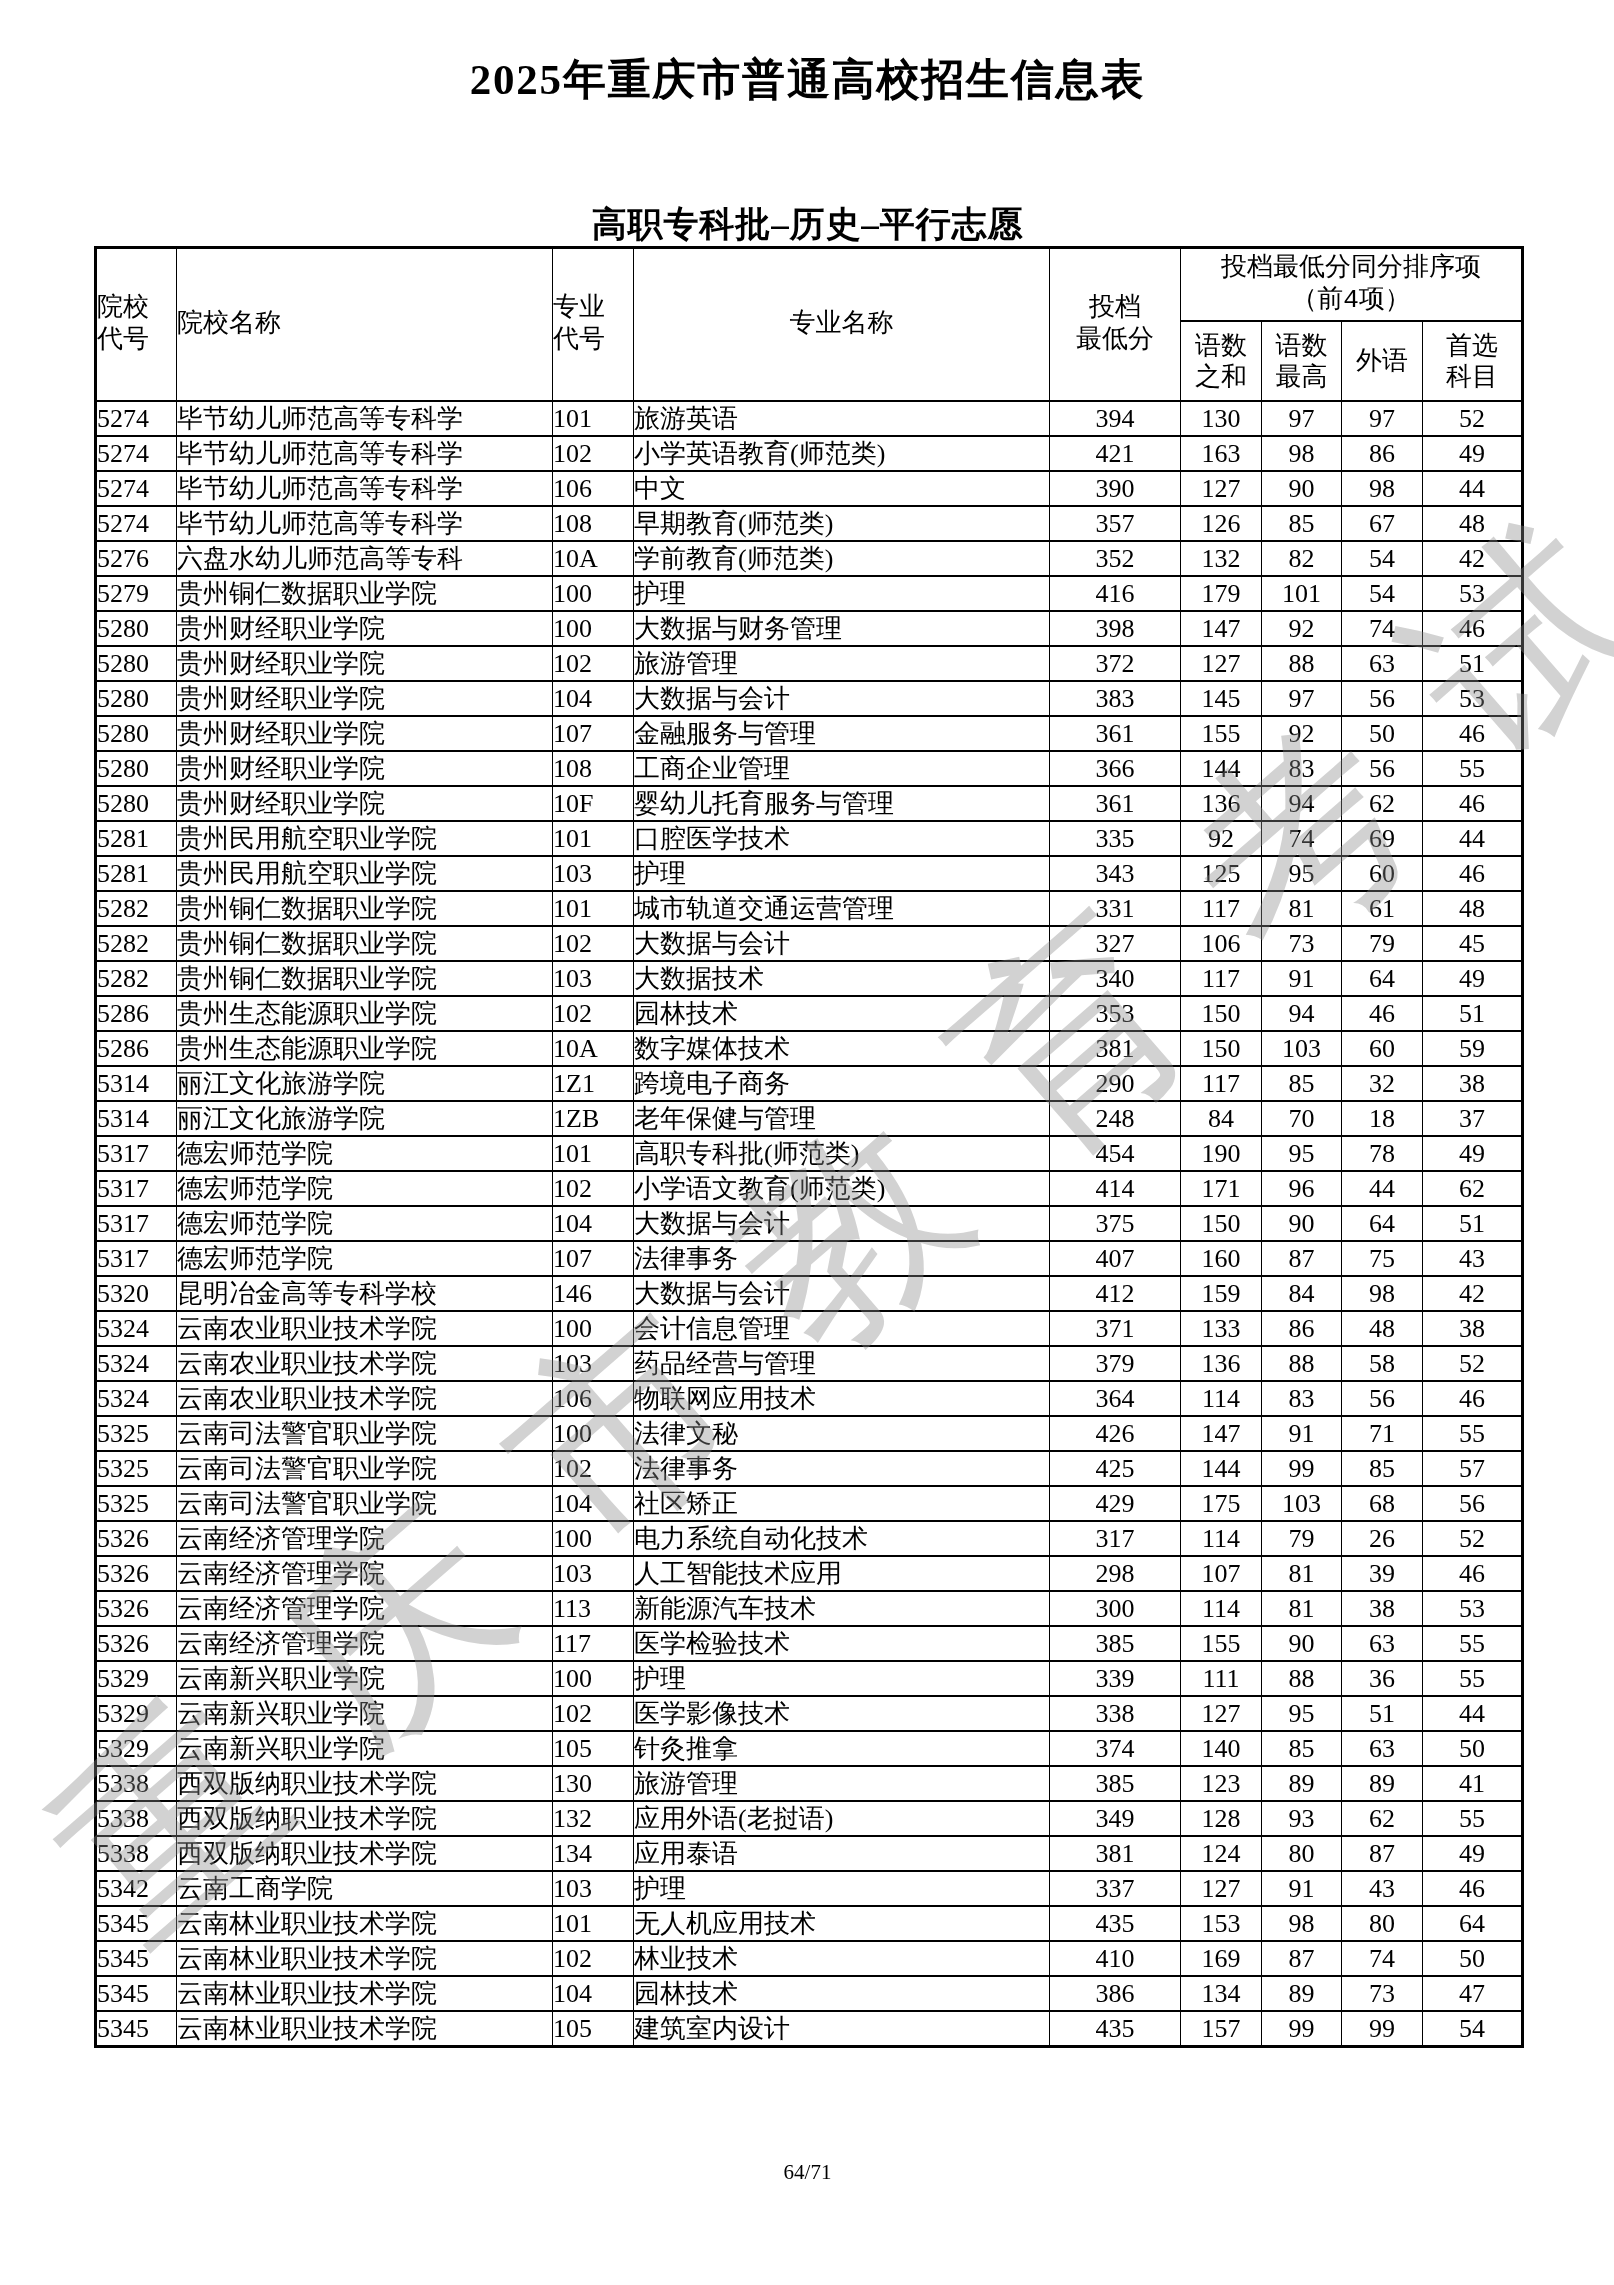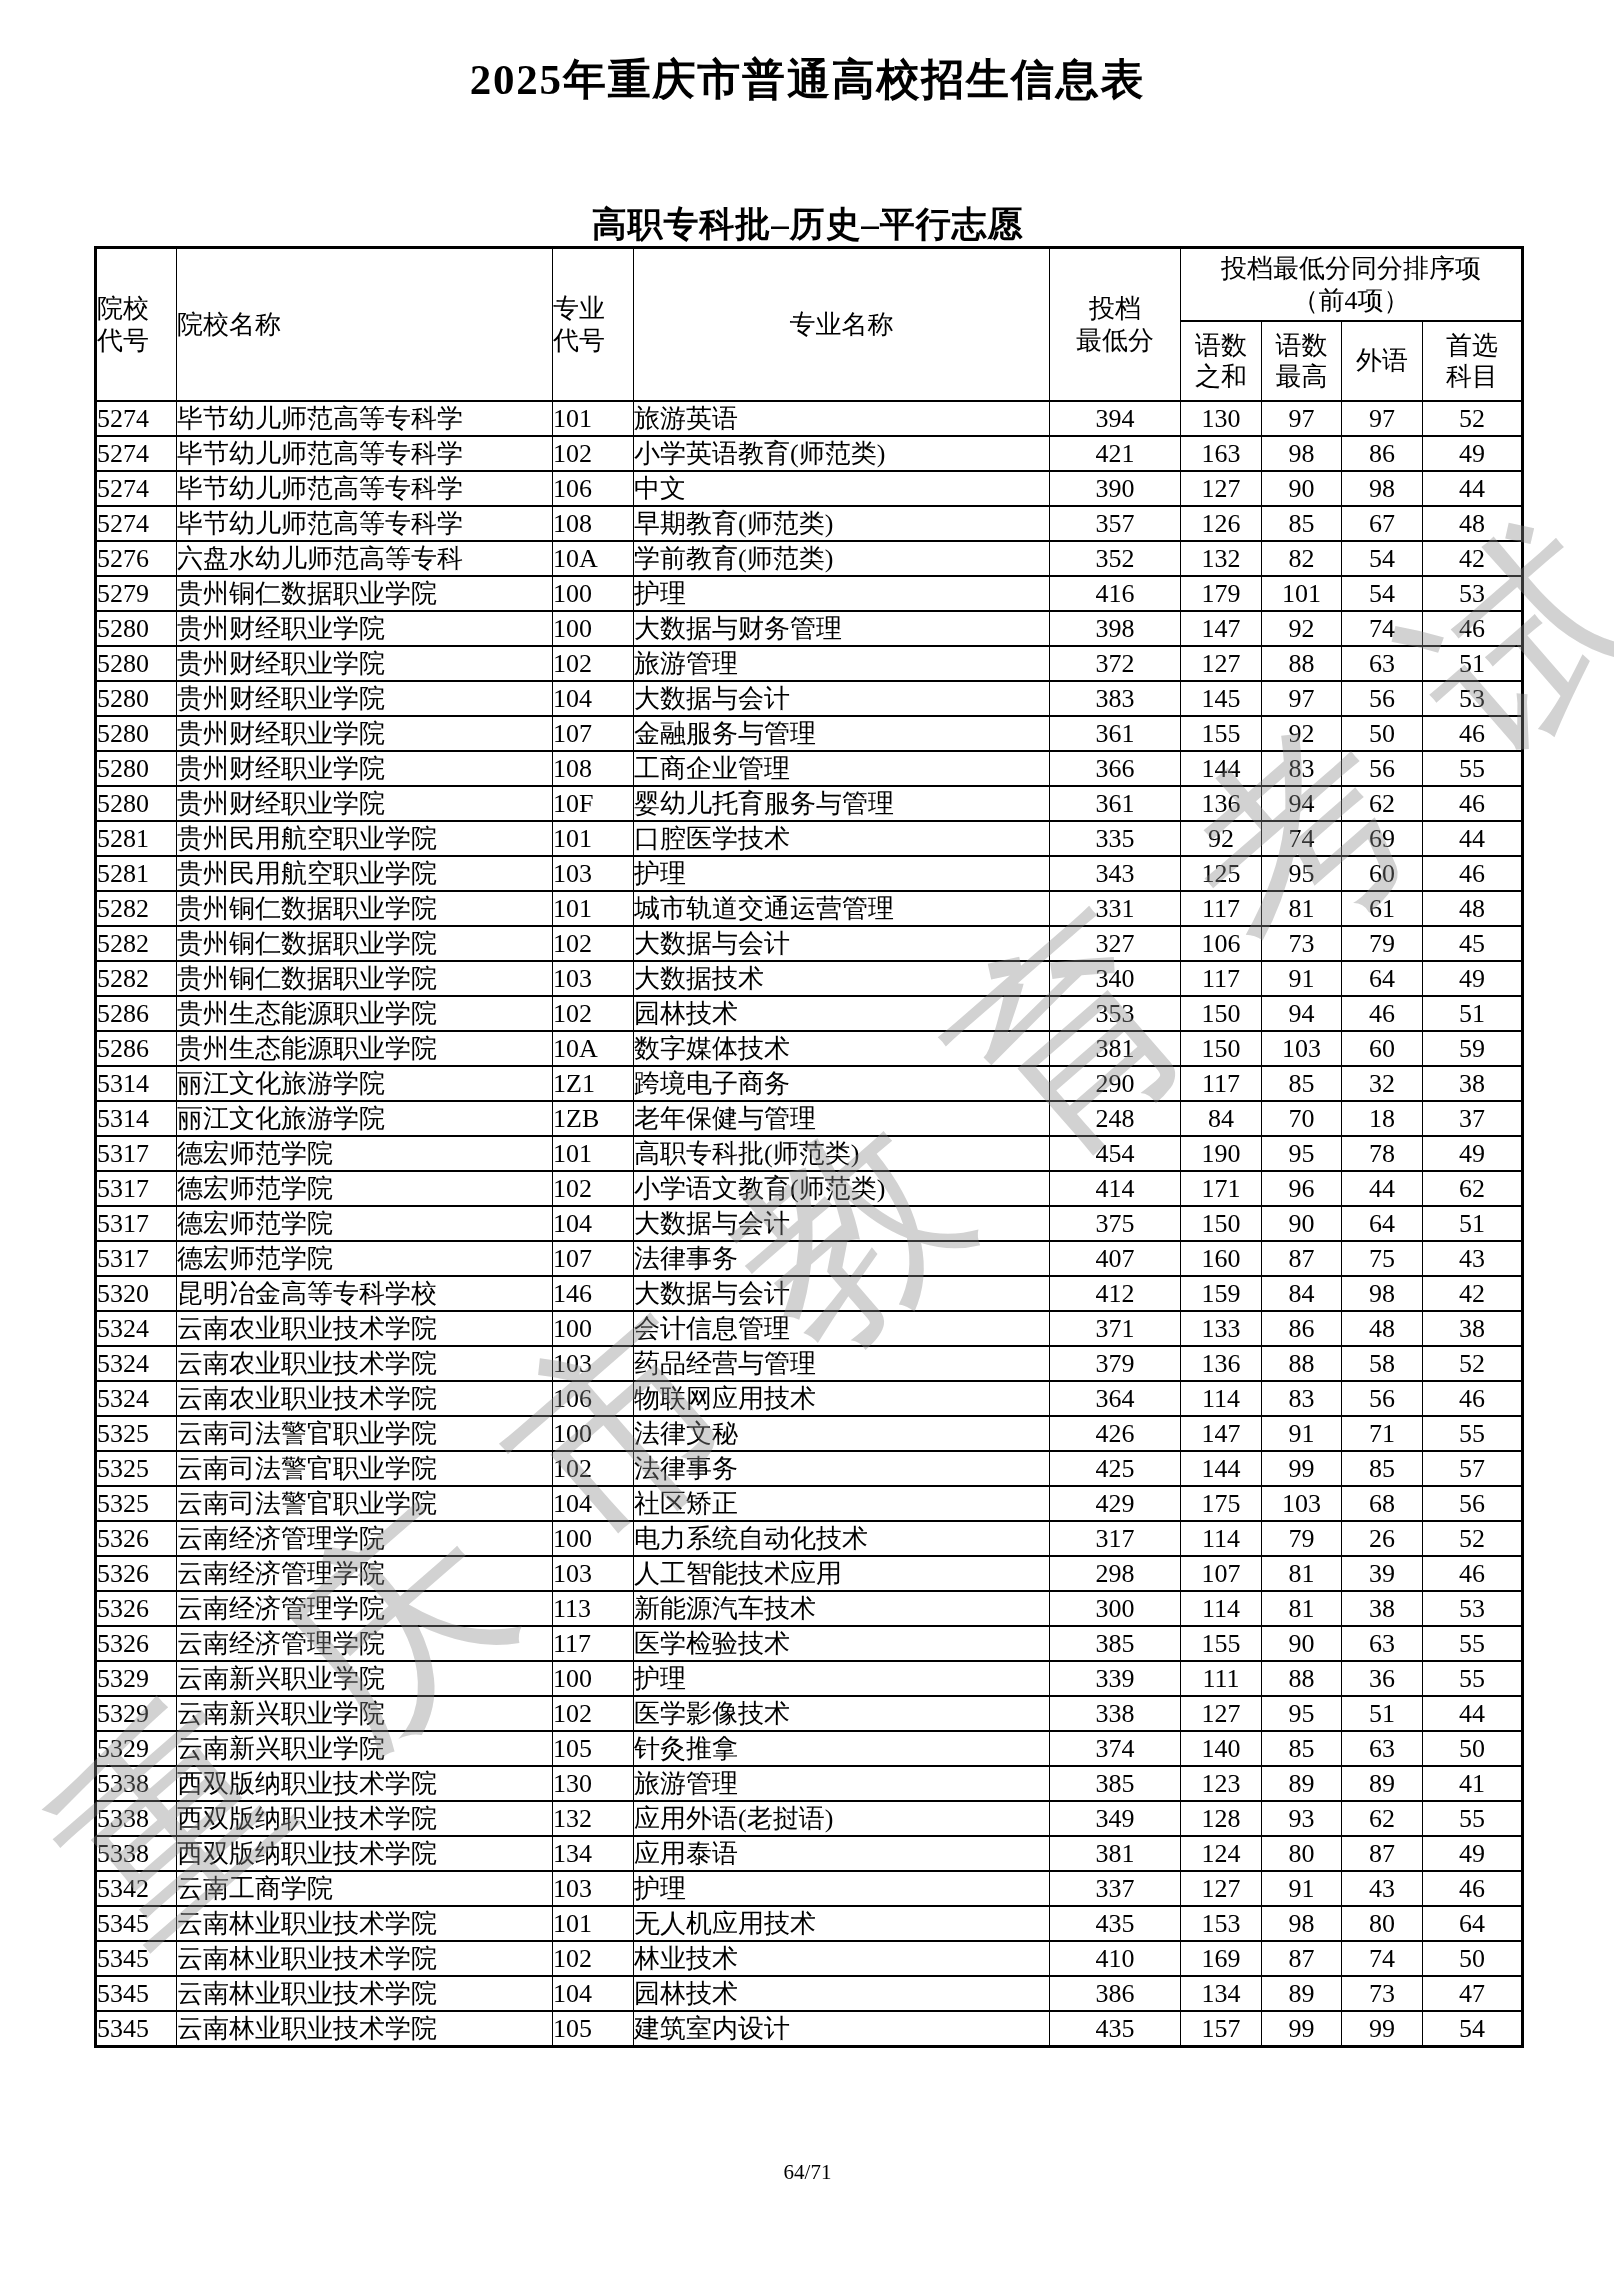--- a/index.html
+++ b/index.html
@@ -53,21 +53,21 @@
     border-top-width:2.7px;
     border-bottom-width:2.7px;
     padding:0;
     vertical-align:middle;
     font-weight:normal;
     overflow:hidden;
     white-space:nowrap;
   }
   table.score-table { border:3.6px solid #000; }
   .score-table thead th { font-size:26px; line-height:1.2; }
-  .score-table thead tr.top-row th { height:71px; }
+  .score-table thead tr.top-row th { height:71px;font-family:Liberation Mono, monospace; }
   .score-table thead tr.sub-row th { height:78px; }
   .score-table tbody td { height:33px; font-size:26px; line-height:1; }
   .al { text-align:left; padding-left:7.2px; }
   .ac { text-align:center; }
   .footer {
     position:absolute; top:2160px; left:0;
     width:100%; text-align:center;
     font-size:21px;
     z-index:2;
   }

